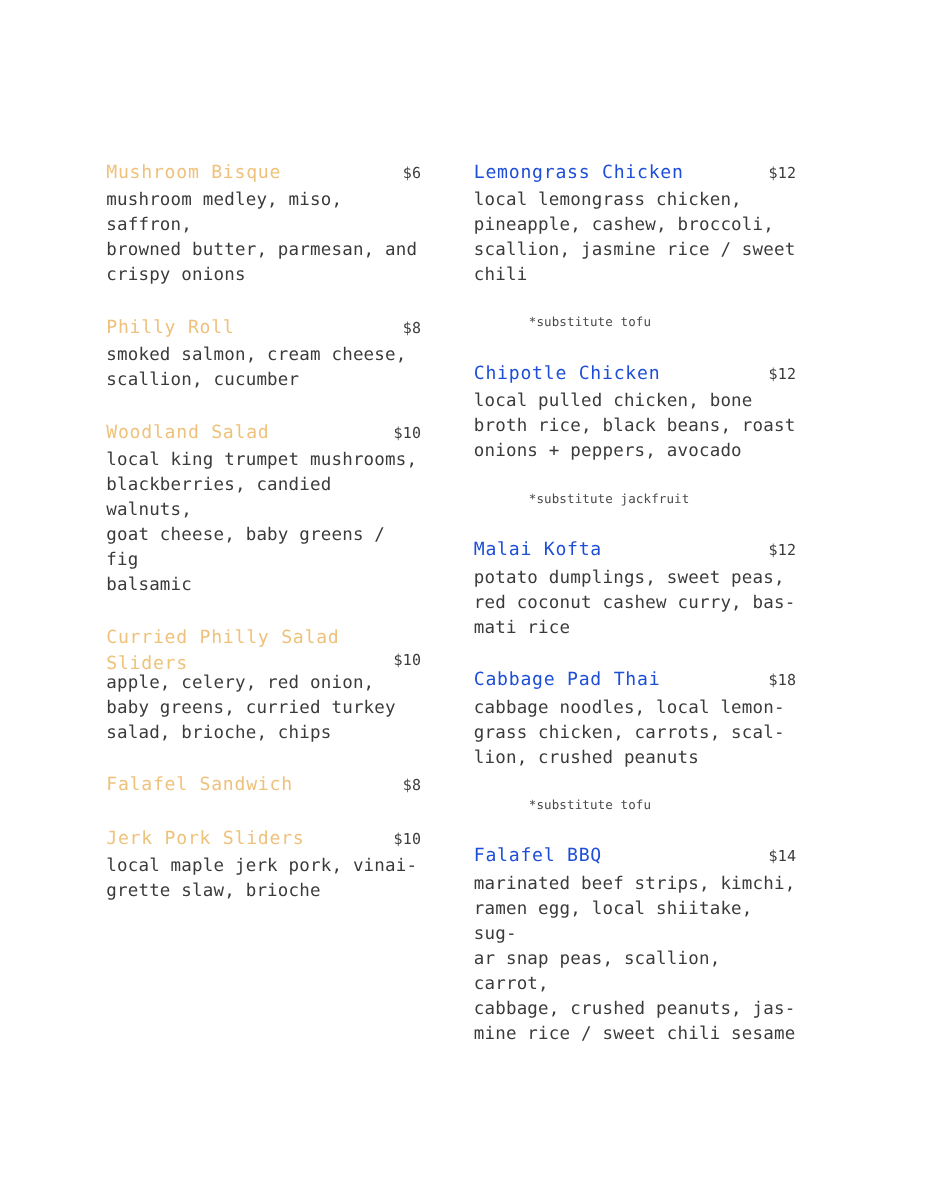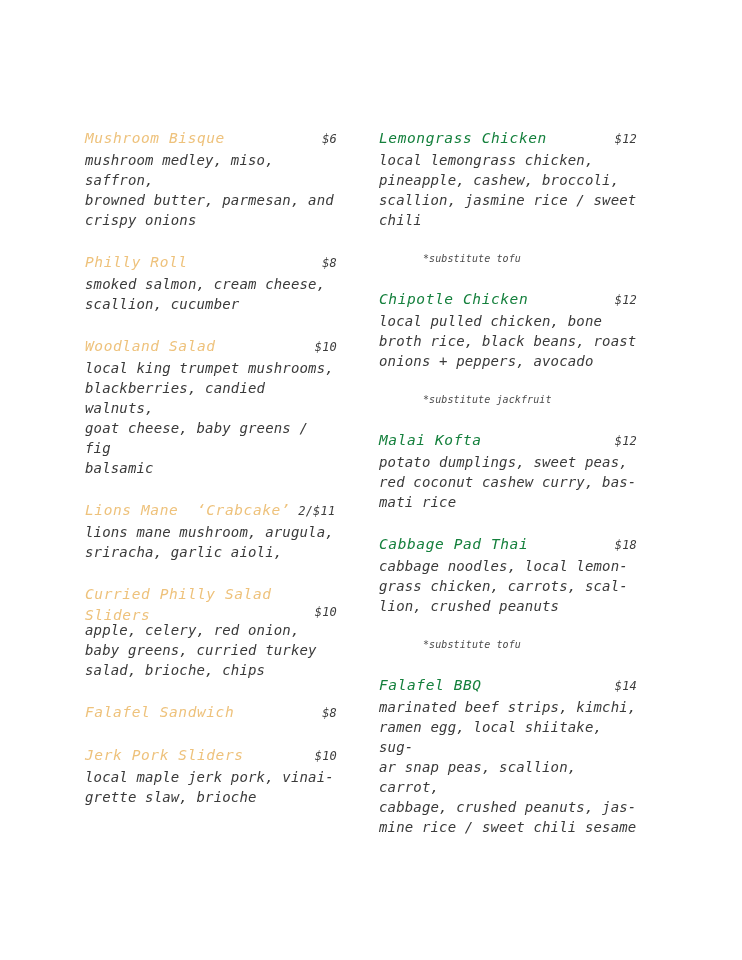--- a/index.html
+++ b/index.html
@@ -35,41 +35,40 @@
   }
 
   .column {
     box-sizing: border-box;
   }
   .column-left  { width: 252px; padding-right: 0px; }
   .column-right { width: 258px; margin-left: 42px; }
 
   .menu-item {
     margin-bottom: 22px;
-    font-style: italic;
   }
   .menu-item:last-child { margin-bottom: 0; }
 
   .item-head {
     display: flex;
     flex-direction: row;
     align-items: baseline;
     justify-content: space-between;
     width: 100%;
   }
 
   .item-title {
     font-size: 14.5px;
     letter-spacing: 0.6px;
     line-height: 21px;
     white-space: pre-wrap;
     flex: 1 1 auto;
   }
   .column-left .item-title  { color: #eec27c; }
-  .column-right .item-title { color: #15803d; }
+  .column-right .item-title { color: #1d4ed8; }
 
   
   .item-head.stacked {
     display: block;
   }
   .item-head.stacked .item-title {
     display: block;
   }
   .item-head.stacked .item-price {
     display: block;
@@ -138,28 +137,20 @@
           <div class="item-head">
             <div class="item-title">Woodland Salad</div>
             <div class="item-price">$10</div>
           </div>
           <div class="item-desc">local king trumpet mushrooms,
 blackberries, candied walnuts,
 goat cheese, baby greens / fig
 balsamic</div>
         </div>
         <div class="menu-item">
-          <div class="item-head inline-price">
-            <div class="item-title">Lions Mane  ‘Crabcake’</div>
-            <div class="item-price">2/$11</div>
-          </div>
-          <div class="item-desc">lions mane mushroom, arugula,
-sriracha,  garlic aioli,</div>
-        </div>
-        <div class="menu-item">
           <div class="item-head stacked">
             <div class="item-title">Curried Philly Salad
 Sliders</div>
             <div class="item-price">$10</div>
           </div>
           <div class="item-desc">apple, celery, red onion,
 baby greens, curried turkey
 salad, brioche, chips</div>
         </div>
         <div class="menu-item">

